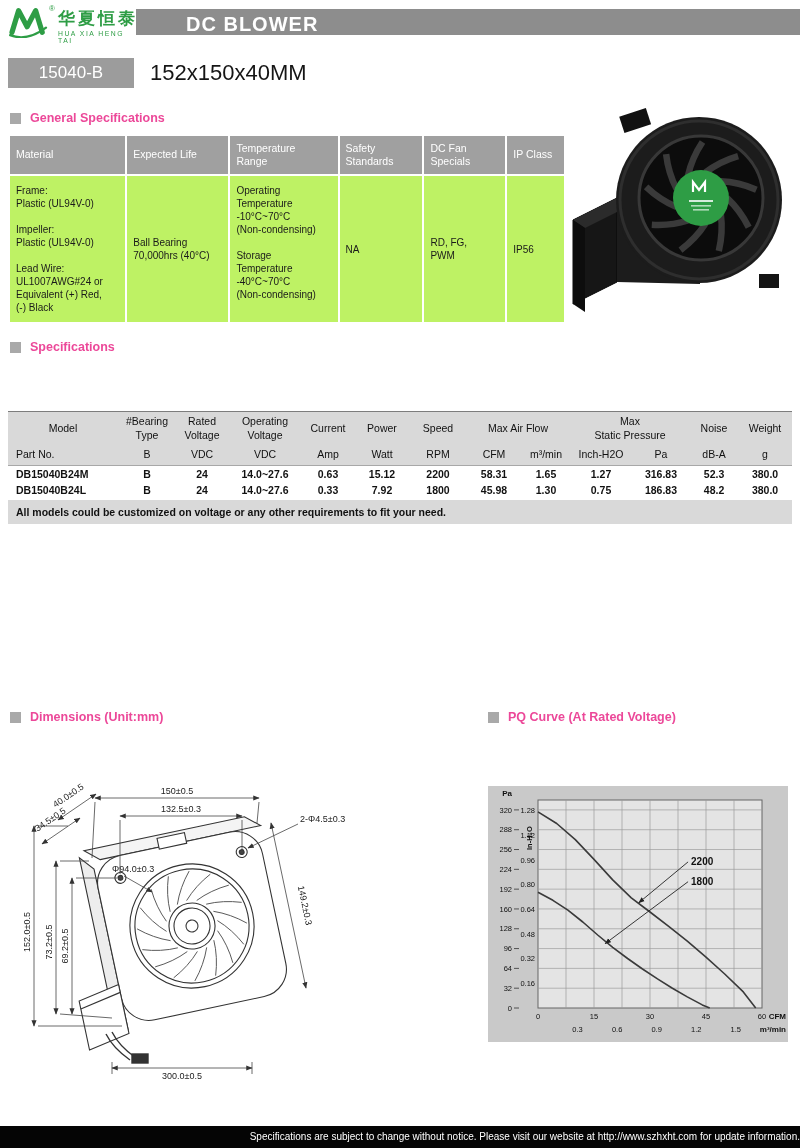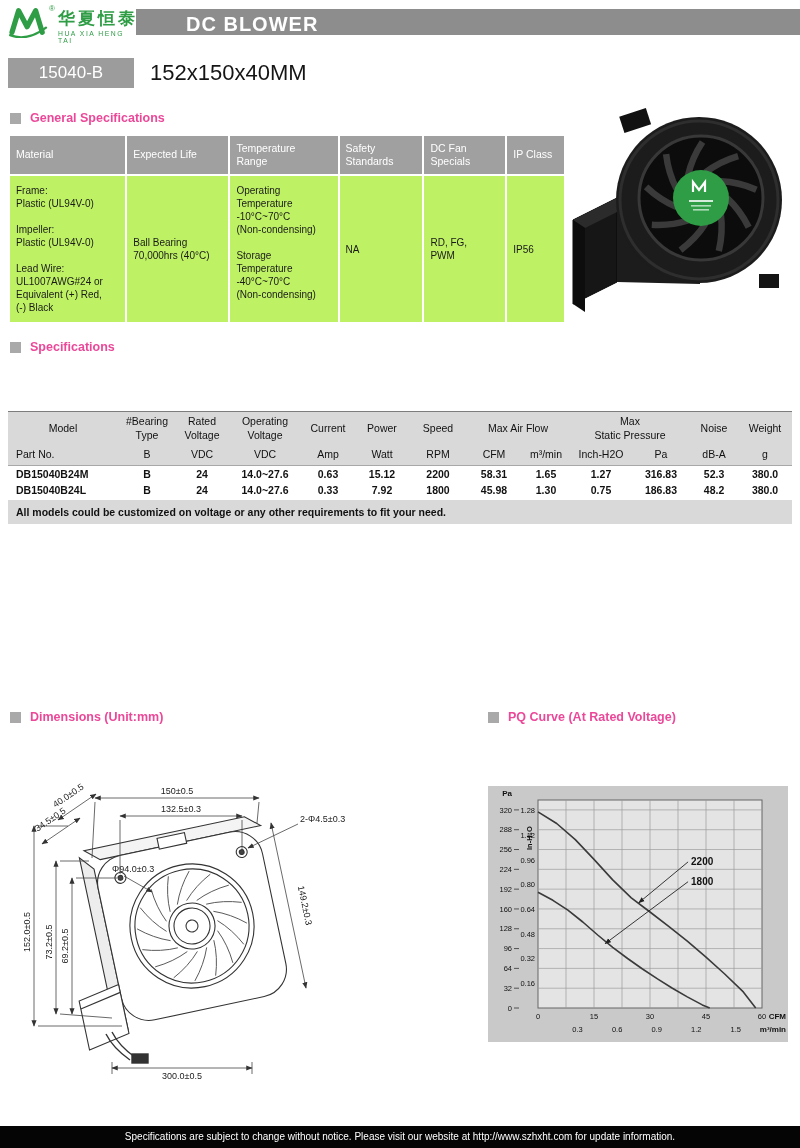--- a/index.html
+++ b/index.html
@@ -42,21 +42,21 @@
   .stable .pn{text-align:left;padding-left:8px;}
   .stable .note td{background:#d9d9d9;text-align:left;padding:6px 8px;height:auto;border-top:2px solid #fff;}
 
   
   .photo{position:absolute;left:565px;top:92px;}
   .dims{position:absolute;left:12px;top:746px;}
   .pq{position:absolute;left:488px;top:786px;}
   svg text{font-family:"Liberation Sans","DejaVu Sans",sans-serif;}
 
   .footer{position:absolute;left:0;right:0;top:1126px;height:22px;background:#050505;color:#fff;
-          font-size:10px;line-height:22px;text-align:center;}
+          font-size:10px;line-height:22px;text-align:right;}
 </style>
 </head>
 <body>
 
 <div class="page">
 
   <div class="brand">
     <svg class="logo-m" viewBox="0 0 44 36">
       <path d="M4,30 L11,7 L20,24 L29,7 L36,30" fill="none" stroke="#2e9d45" stroke-width="5.5" stroke-linejoin="round" stroke-linecap="round"></path>
       <path d="M2,33 Q20,40 40,25" fill="none" stroke="#2e9d45" stroke-width="2.4" stroke-linecap="round"></path>

